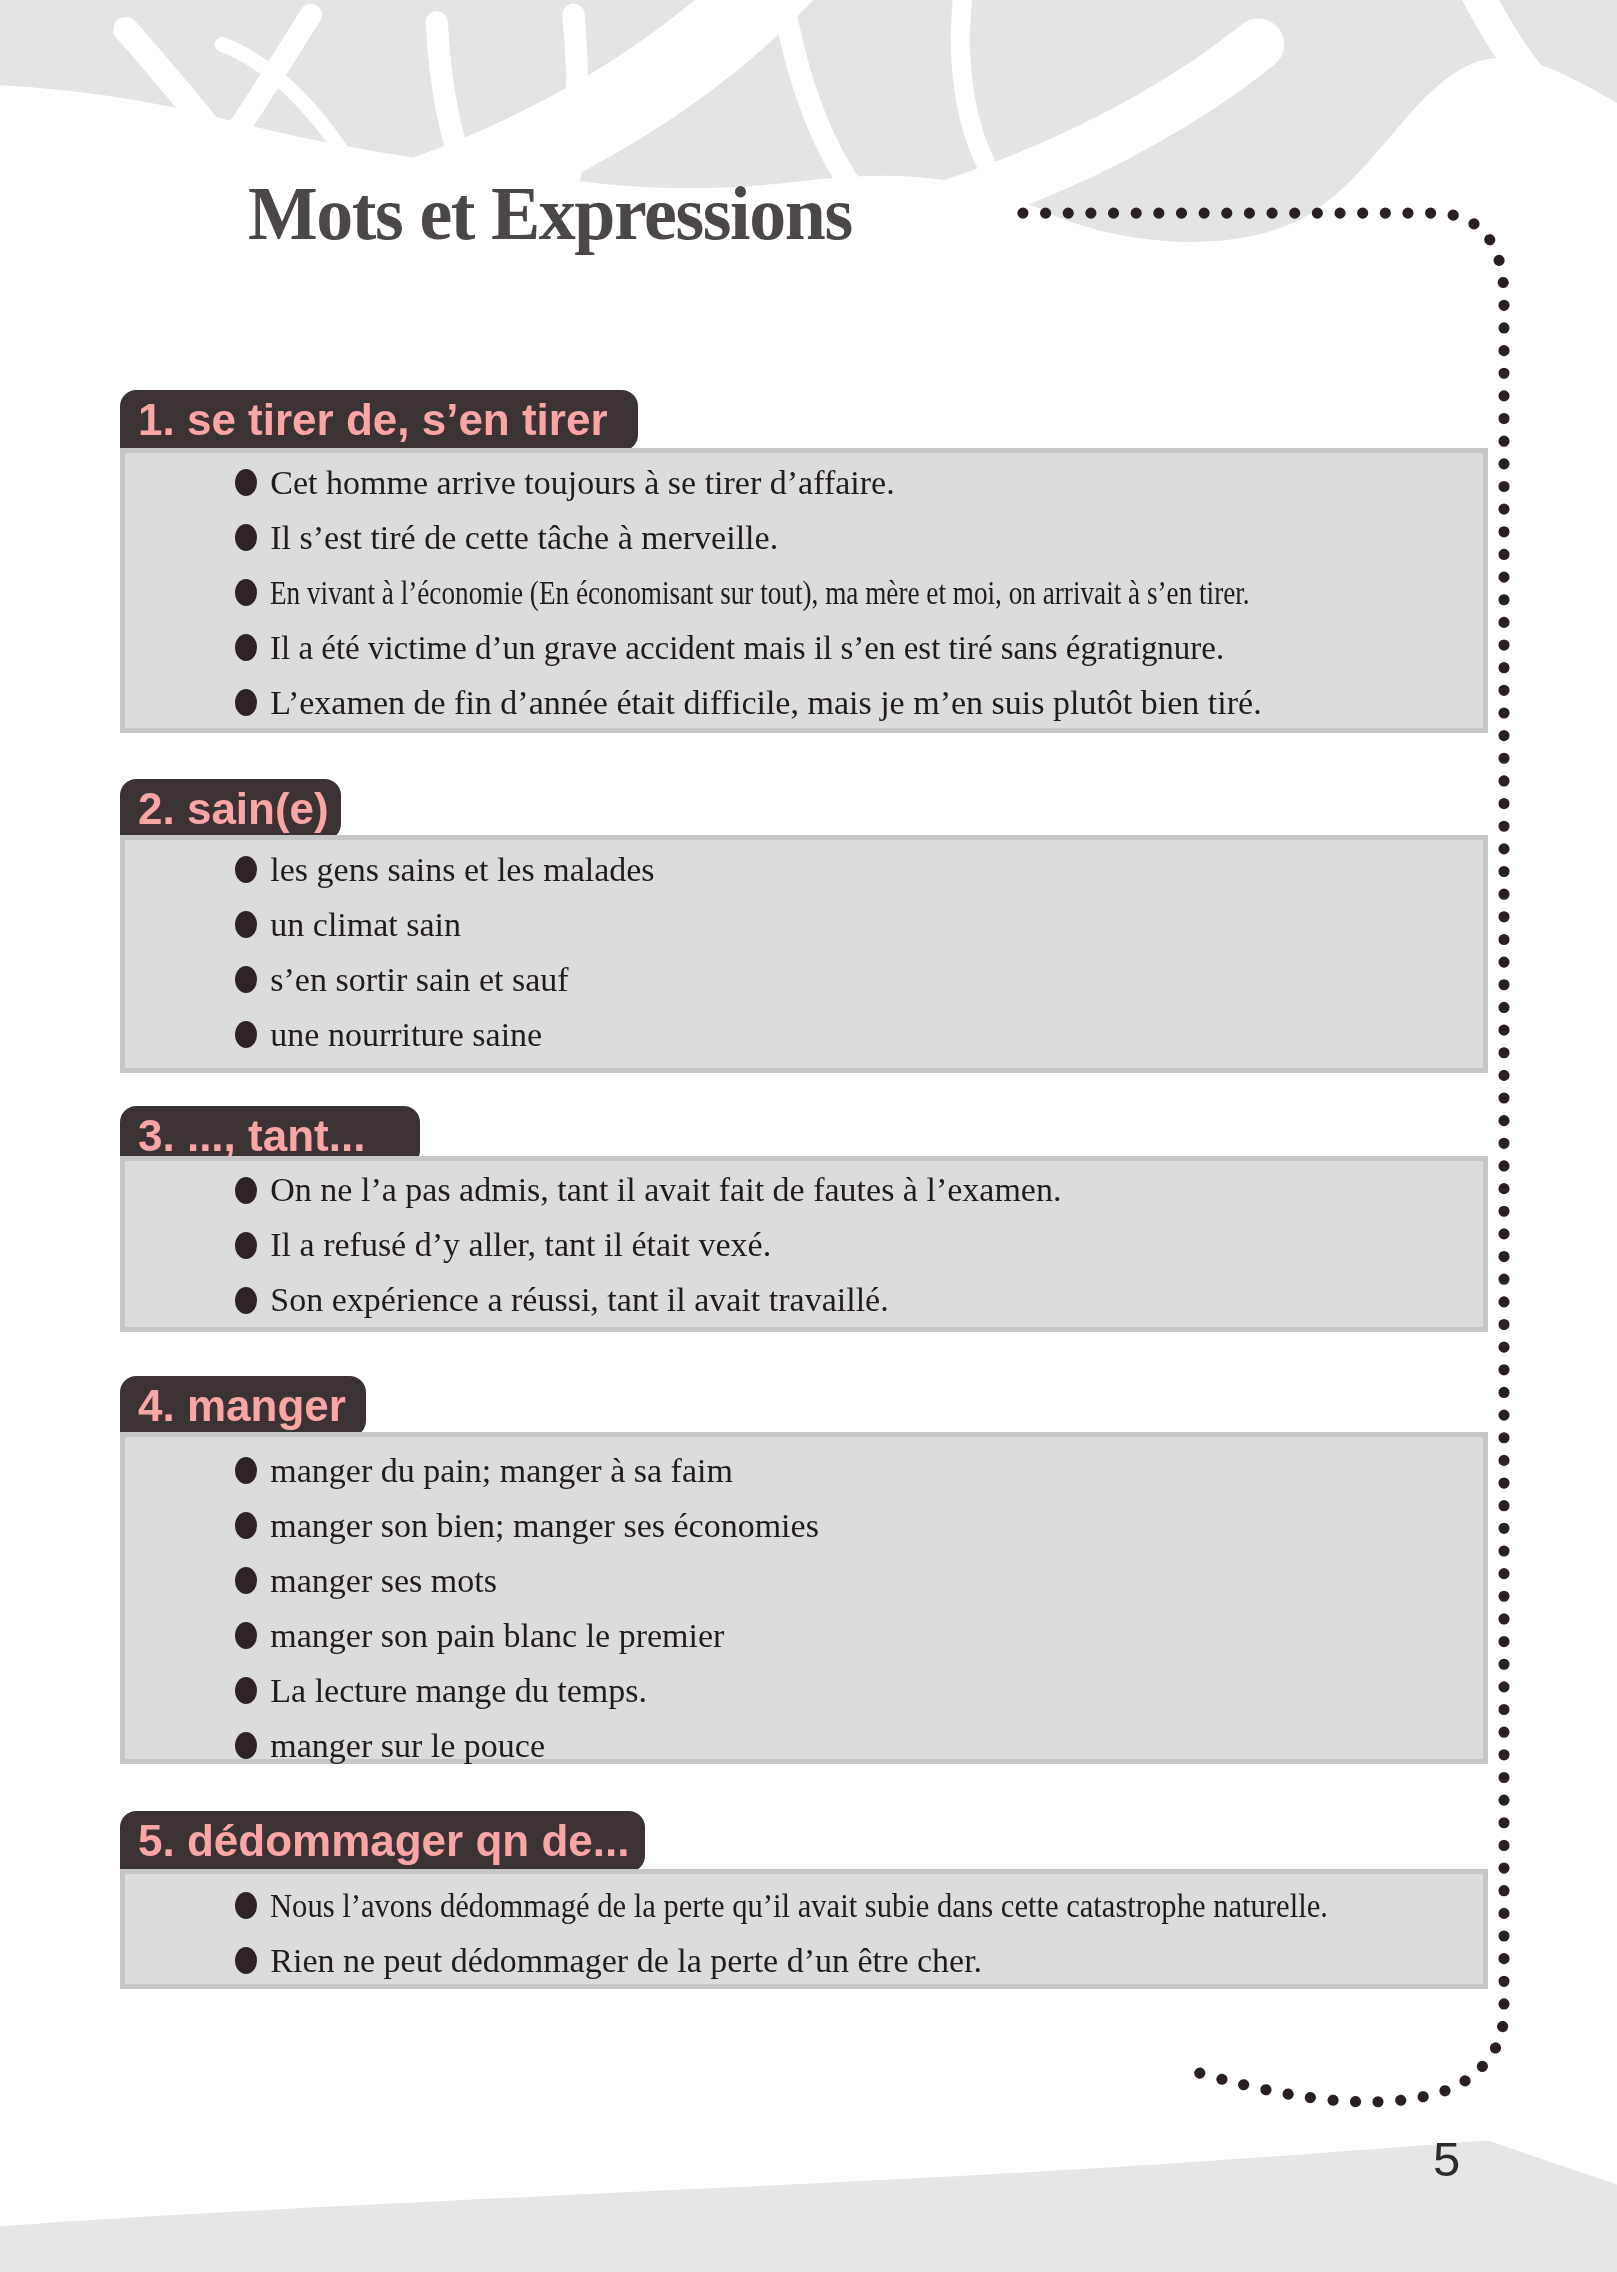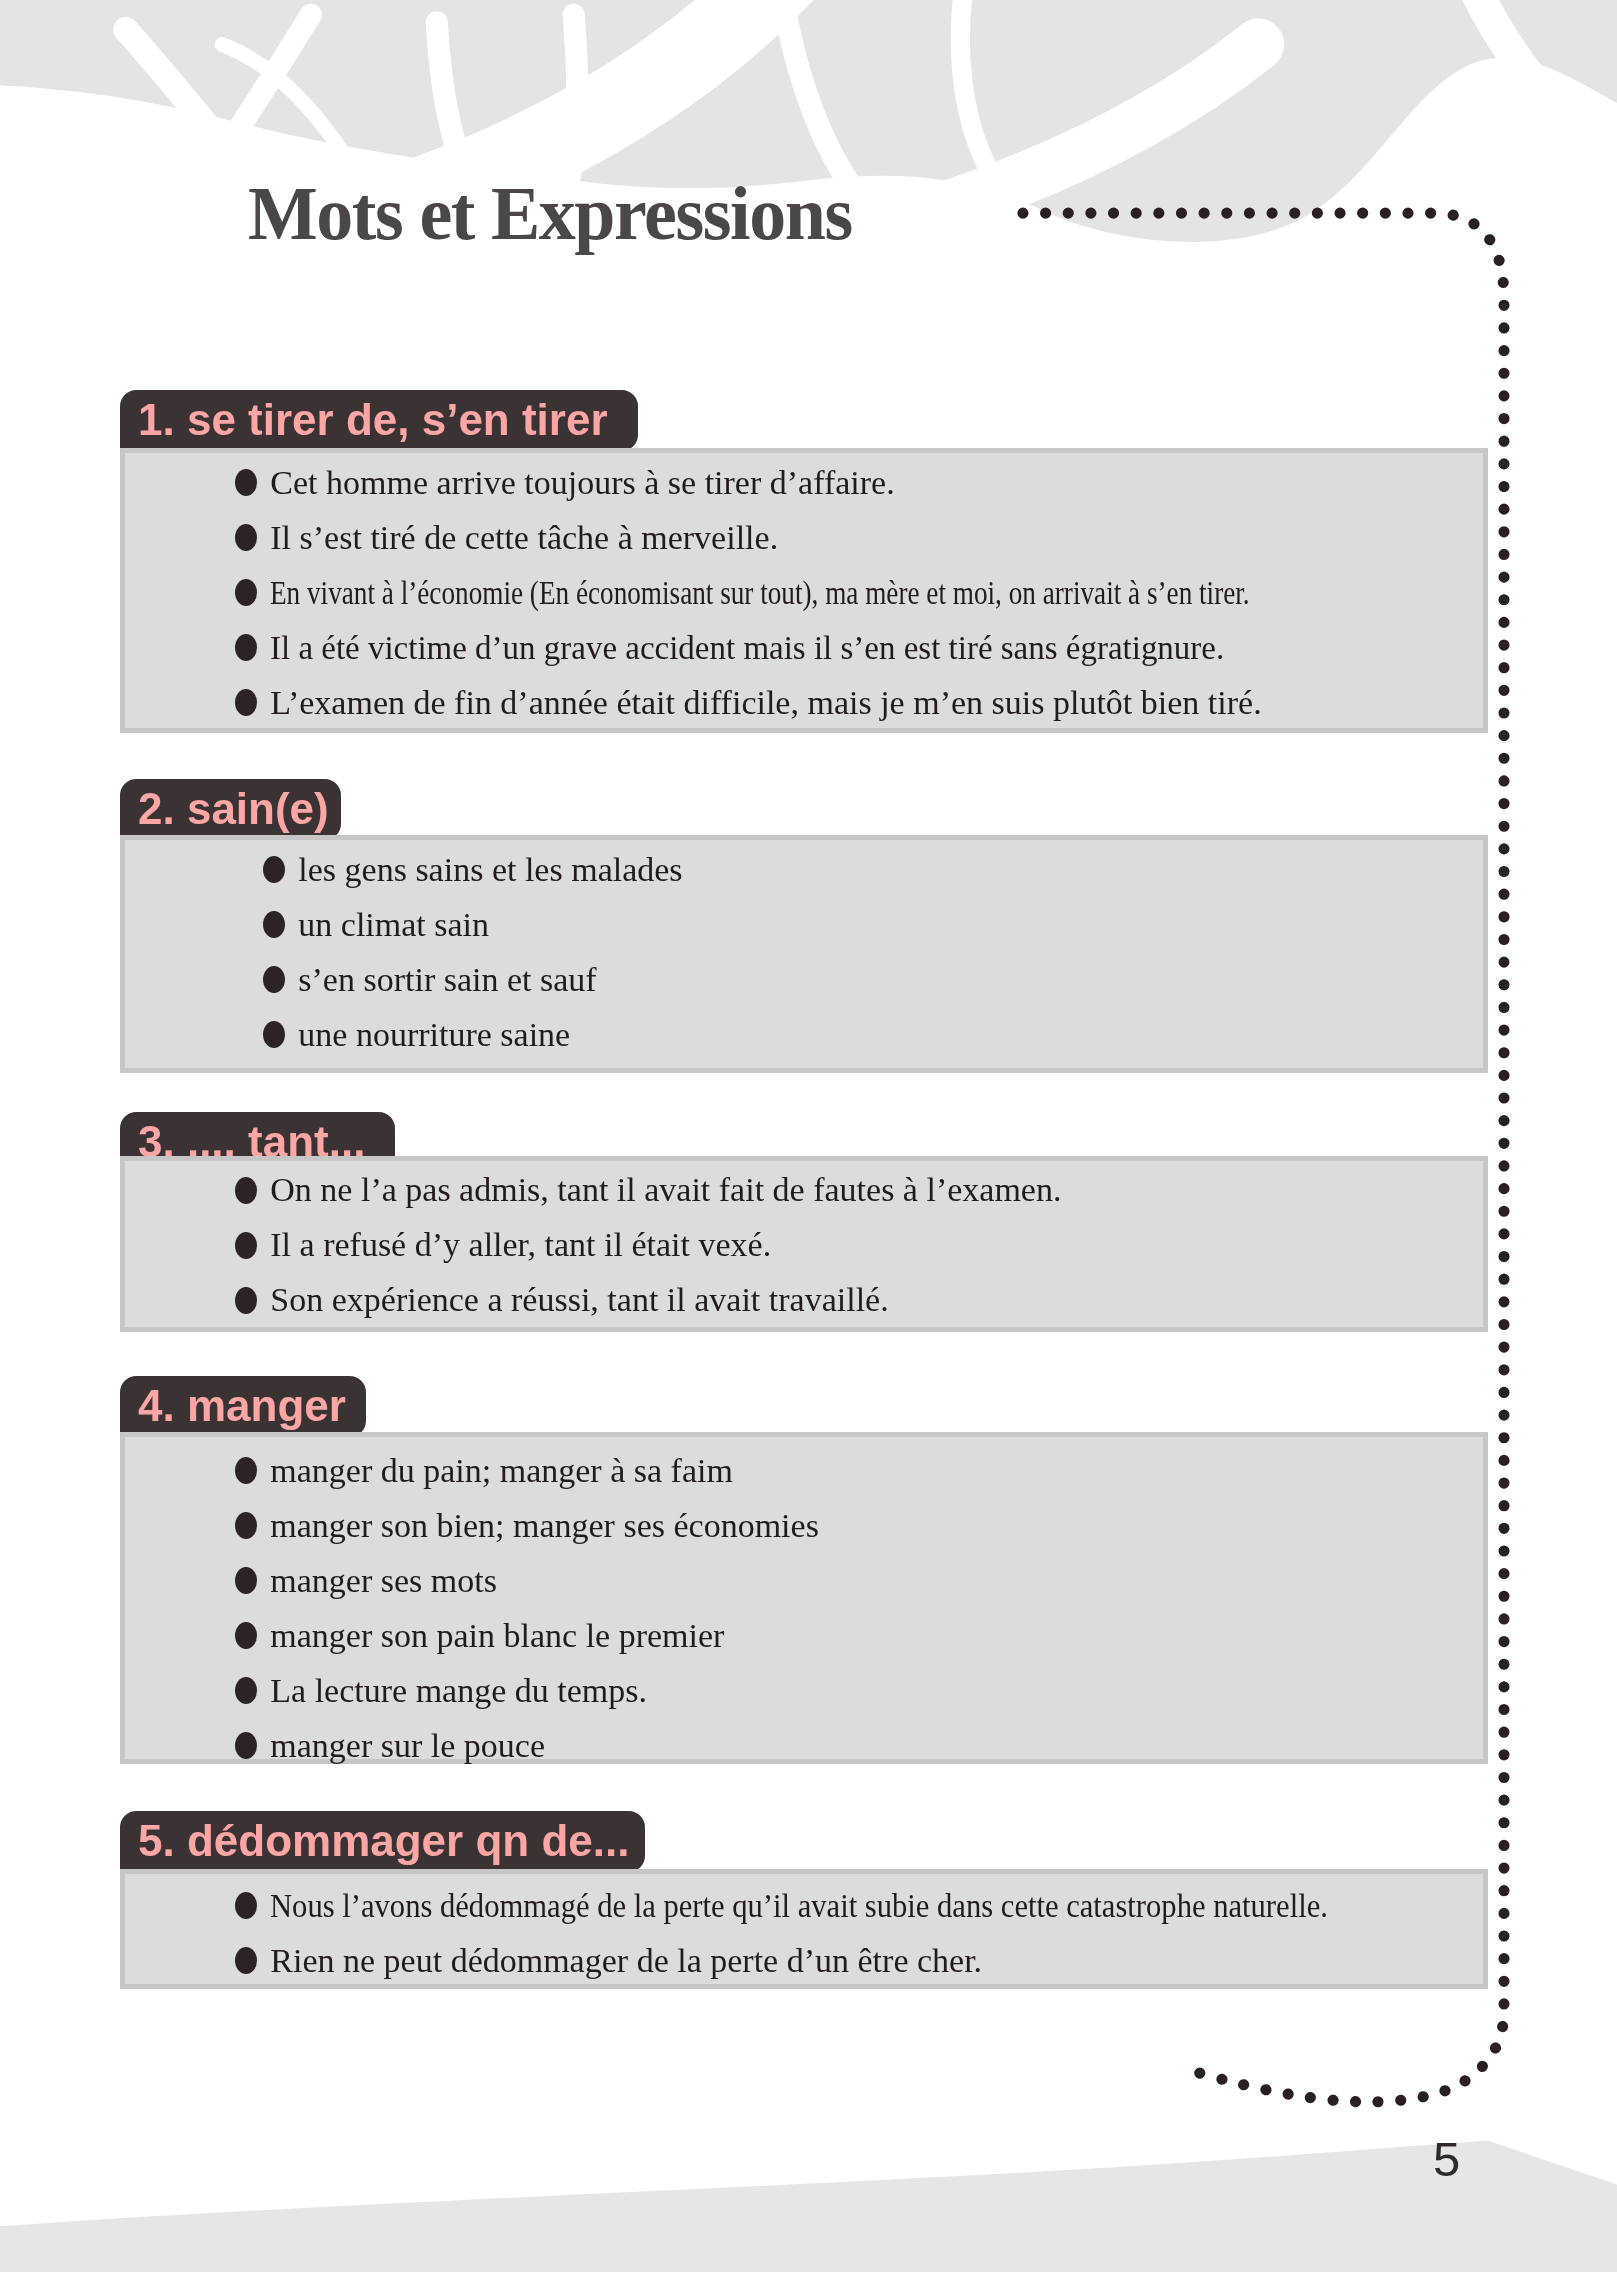--- a/index.html
+++ b/index.html
@@ -22,22 +22,22 @@
   .box{position:absolute;left:0;background:#dcdcdc;border:5.2px solid #c6c6c6;
     box-sizing:border-box;width:1368px;}
   .box ul{list-style:none;margin:0;padding:0 30px 0 110px;}
   .box li{display:flex;align-items:center;height:55px;
     font-size:34px;color:#221b1b;white-space:nowrap;}
   .dot{flex:none;width:22px;height:27px;border-radius:50%;background:#2d2324;margin-right:13.3px;}
   .txt{display:inline-block;transform-origin:left center;}
 
   
   #sec1{top:387px;} #sec1 .tab{width:518px;} #sec1 .box{top:61px;height:285px;} #sec1 ul{padding-top:2px;}
-  #sec2{top:776px;} #sec2 .tab{width:221px;} #sec2 .box{top:59px;height:238px;padding-left:28px;} #sec2 ul{padding-top:2.2px;}
-  #sec3{top:1103px;} #sec3 .tab{width:275px;margin-top:6px;} #sec3 .box{top:53px;height:176px;} #sec3 ul{padding-top:1.5px;}
+  #sec2{top:776px;} #sec2 .tab{width:221px;} #sec2 .box{top:59px;height:238px;} #sec2 ul{padding-top:2.2px;}
+  #sec3{top:1103px;} #sec3 .tab{width:300px;} #sec3 .box{top:53px;height:176px;} #sec3 ul{padding-top:1.5px;}
   #sec4{top:1373px;} #sec4 .tab{width:246px;} #sec4 .box{top:59px;height:332px;} #sec4 ul{padding-top:6px;}
   #sec5{top:1808px;} #sec5 .tab{width:525px;} #sec5 .box{top:61px;height:120px;} #sec5 ul{padding-top:4px;}
 
   
   #sec1 li:nth-child(3) .txt{transform:scaleX(.80);}
   #sec1 li:nth-child(4) .txt{transform:scaleX(.97);}
   #sec5 li:nth-child(1) .txt{transform:scaleX(.90);}
 
   #page-number{position:absolute;z-index:3;left:1433px;top:2131px;
     font-family:"Liberation Sans", sans-serif;font-size:49px;color:#2f2b2b;}

